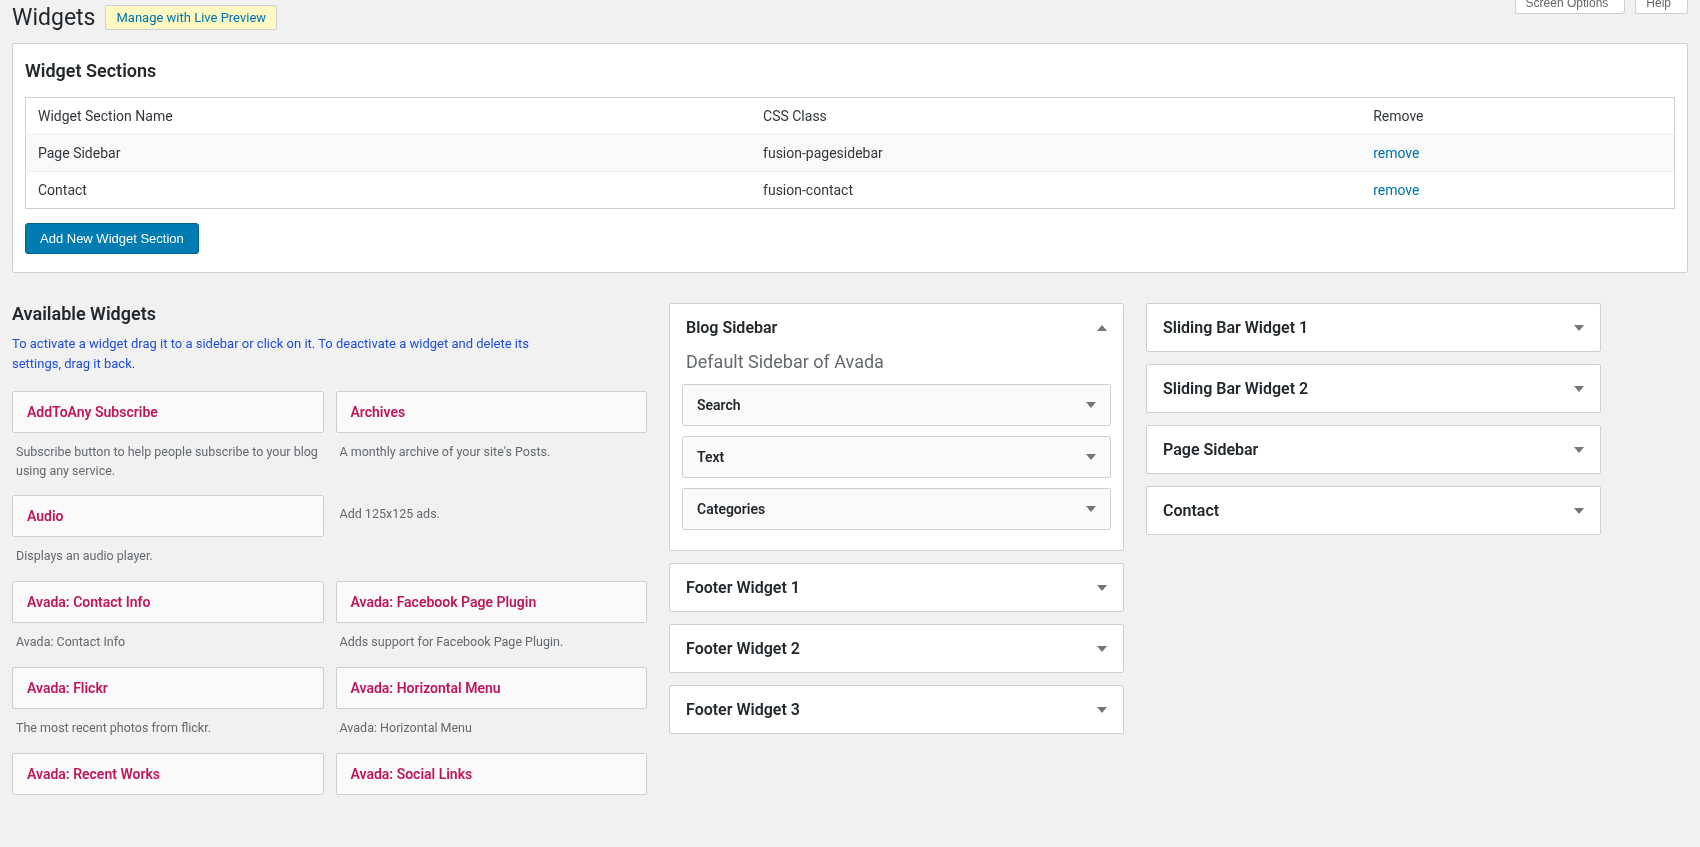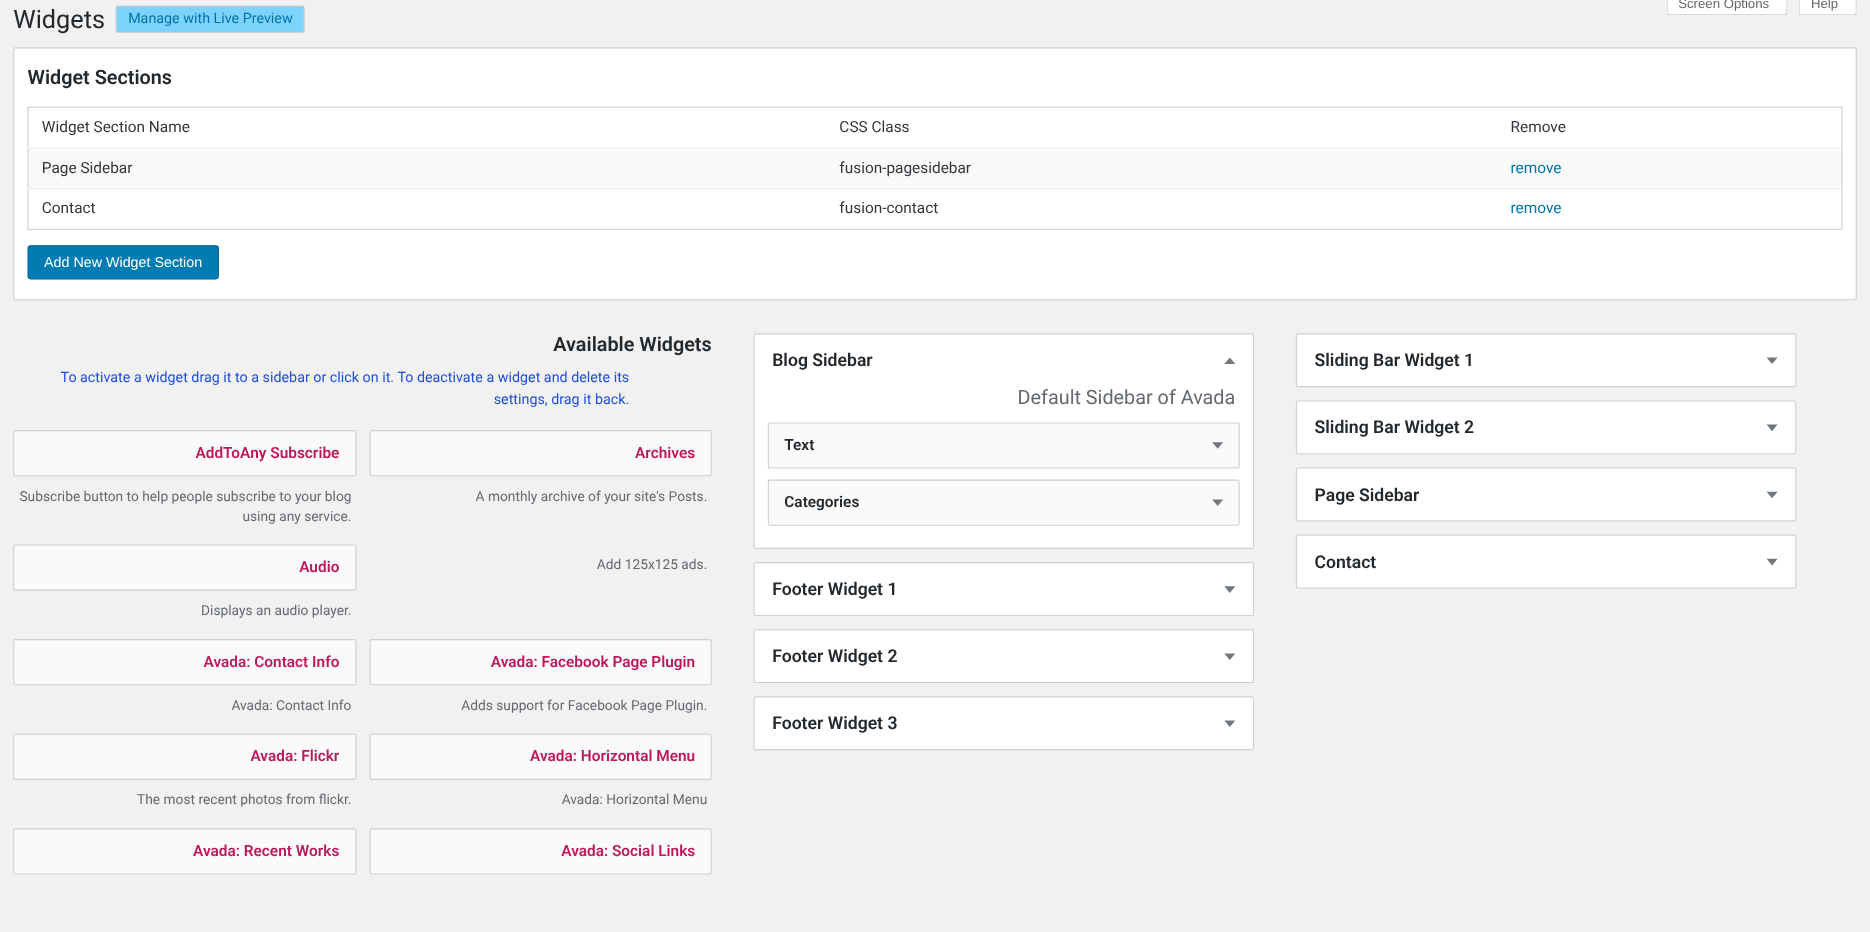--- a/index.html
+++ b/index.html
@@ -20,21 +20,21 @@
   .page-title {
     font-size: 23px;
     font-weight: 400;
     color: #23282d;
   }
   .page-title-action {
     display: inline-block;
     padding: 4px 10px;
     font-size: 13px;
     color: #0073aa;
-    background: #7dd3fc;
+    background: #fef9c3;
     border: 1px solid #ccd0d4;
     border-radius: 2px;
     text-decoration: none;
     cursor: pointer;
   }
   .top-right-buttons {
     position: absolute;
     right: 12px;
     top: -12px;
     display: flex;
@@ -88,24 +88,23 @@
     color: #fff;
     border: 1px solid #006191;
     padding: 7px 14px;
     font-size: 13px;
     border-radius: 3px;
     cursor: pointer;
     margin-top: 14px;
   }
   .cols {
     display: flex;
-    gap: 28px;
+    gap: 12px;
     align-items: flex-start;
     padding: 0 2px;
-    text-align: right;
   }
   .col-left { width: 635px; }
   .col-mid  { width: 455px; margin-left: 10px; }
   .col-right{ width: 455px; margin-left: 10px; }
   .avail-title {
     font-size: 18px;
     font-weight: 600;
     margin-bottom: 10px;
     color: #23282d;
   }
@@ -280,20 +279,24 @@
 
     <div class="col-mid" id="mid-col">
         <div class="sidebar-box">
           <div class="sidebar-head">
             <span class="title">Blog Sidebar</span>
             <span class="caret up"></span>
           </div>
           <div class="sidebar-subtitle">Default Sidebar of Avada</div>
           <div class="sidebar-body-pad">
             <div class="widget-in-sidebar">
+              <span>Search</span>
+              <span class="caret"></span>
+            </div>
+            <div class="widget-in-sidebar">
               <span>Text</span>
               <span class="caret"></span>
             </div>
             <div class="widget-in-sidebar">
               <span>Categories</span>
               <span class="caret"></span>
             </div>
           </div>
         </div>
         <div class="sidebar-box">

